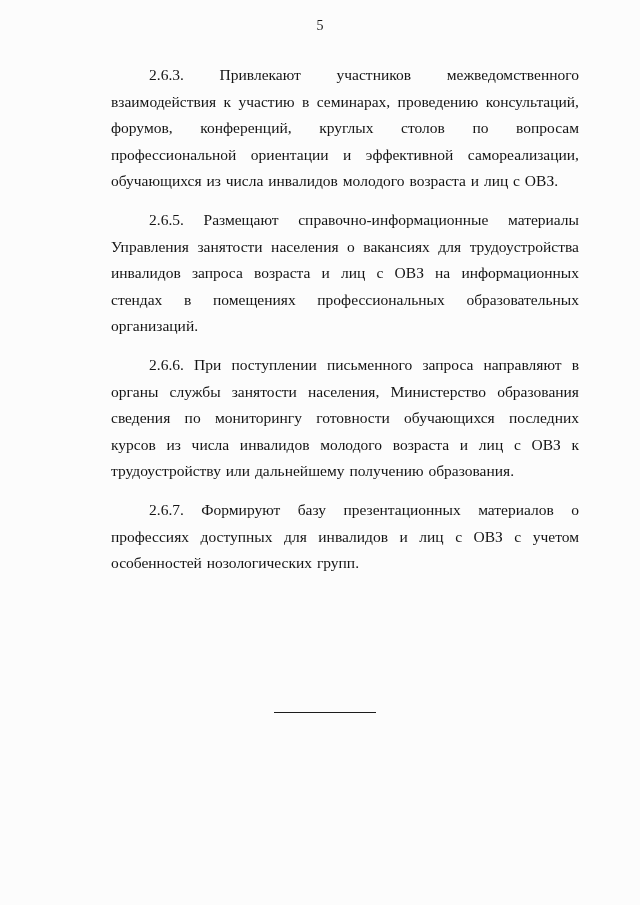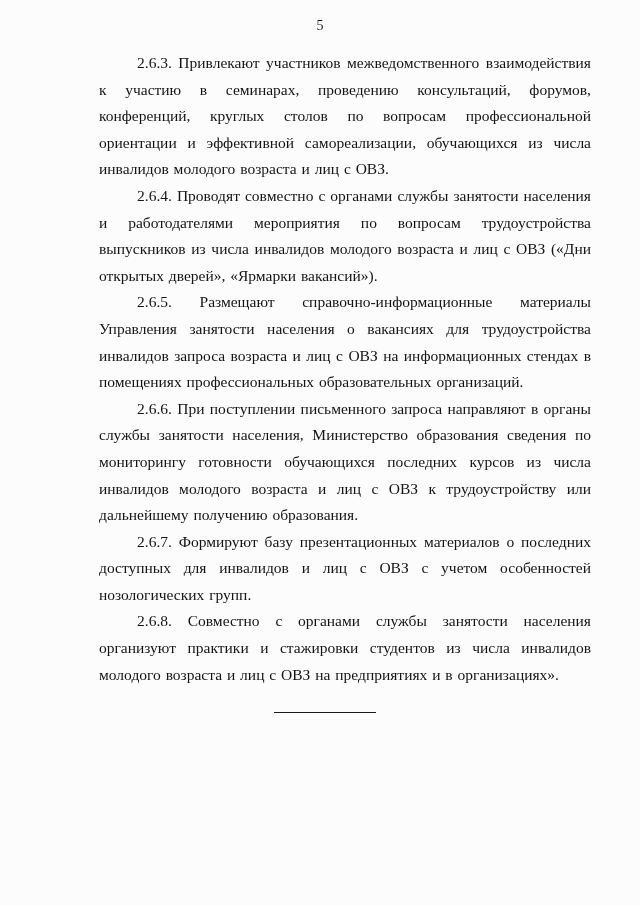--- a/index.html
+++ b/index.html
@@ -24,21 +24,21 @@
     font-size: 14px;
     color: #1a1a1a;
   }
   .content {
     position: absolute;
     top: 50px;
     left: 99px;
     width: 492px;
   }
   .content p {
-    margin: 0;
+    margin: 12px;
     padding: 0;
     font-size: 15.5px;
     line-height: 26.6px;
     text-indent: 38px;
     text-align: justify;
     word-spacing: 1px;
   }
   .separator {
     position: absolute;
     top: 712px;
@@ -48,20 +48,18 @@
     border-top: 1.5px solid #1c1c1c;
   }
 </style>
 </head>
 <body>
 
 <div class="page-number">5</div>
 
 <div class="content">
   <p>2.6.3. Привлекают участников межведомственного взаимодействия к участию в семинарах, проведению консультаций, форумов, конференций, круглых столов по вопросам профессиональной ориентации и эффективной самореализации, обучающихся из числа инвалидов молодого возраста и лиц с ОВЗ.</p>
-  <p>2.6.4. Проводят совместно с органами службы занятости населения и работодателями мероприятия по вопросам трудоустройства выпускников из числа инвалидов молодого возраста и лиц с ОВЗ («Дни открытых дверей», «Ярмарки вакансий»).</p>
   <p>2.6.5. Размещают справочно-информационные материалы Управления занятости населения о вакансиях для трудоустройства инвалидов запроса возраста и лиц с ОВЗ на информационных стендах в помещениях профессиональных образовательных организаций.</p>
   <p>2.6.6. При поступлении письменного запроса направляют в органы службы занятости населения, Министерство образования сведения по мониторингу готовности обучающихся последних курсов из числа инвалидов молодого возраста и лиц с ОВЗ  к трудоустройству или дальнейшему получению образования.</p>
-  <p>2.6.7. Формируют базу презентационных материалов о последних доступных для инвалидов и лиц с ОВЗ с учетом особенностей нозологических групп.</p>
-  <p>2.6.8. Совместно с органами службы занятости населения организуют практики и стажировки студентов из числа инвалидов молодого возраста и лиц с ОВЗ на предприятиях и в организациях».</p>
+  <p>2.6.7. Формируют базу презентационных материалов о профессиях доступных для инвалидов и лиц с ОВЗ с учетом особенностей нозологических групп.</p>
 </div>
 
 <div class="separator"></div>
 
 </body></html>

